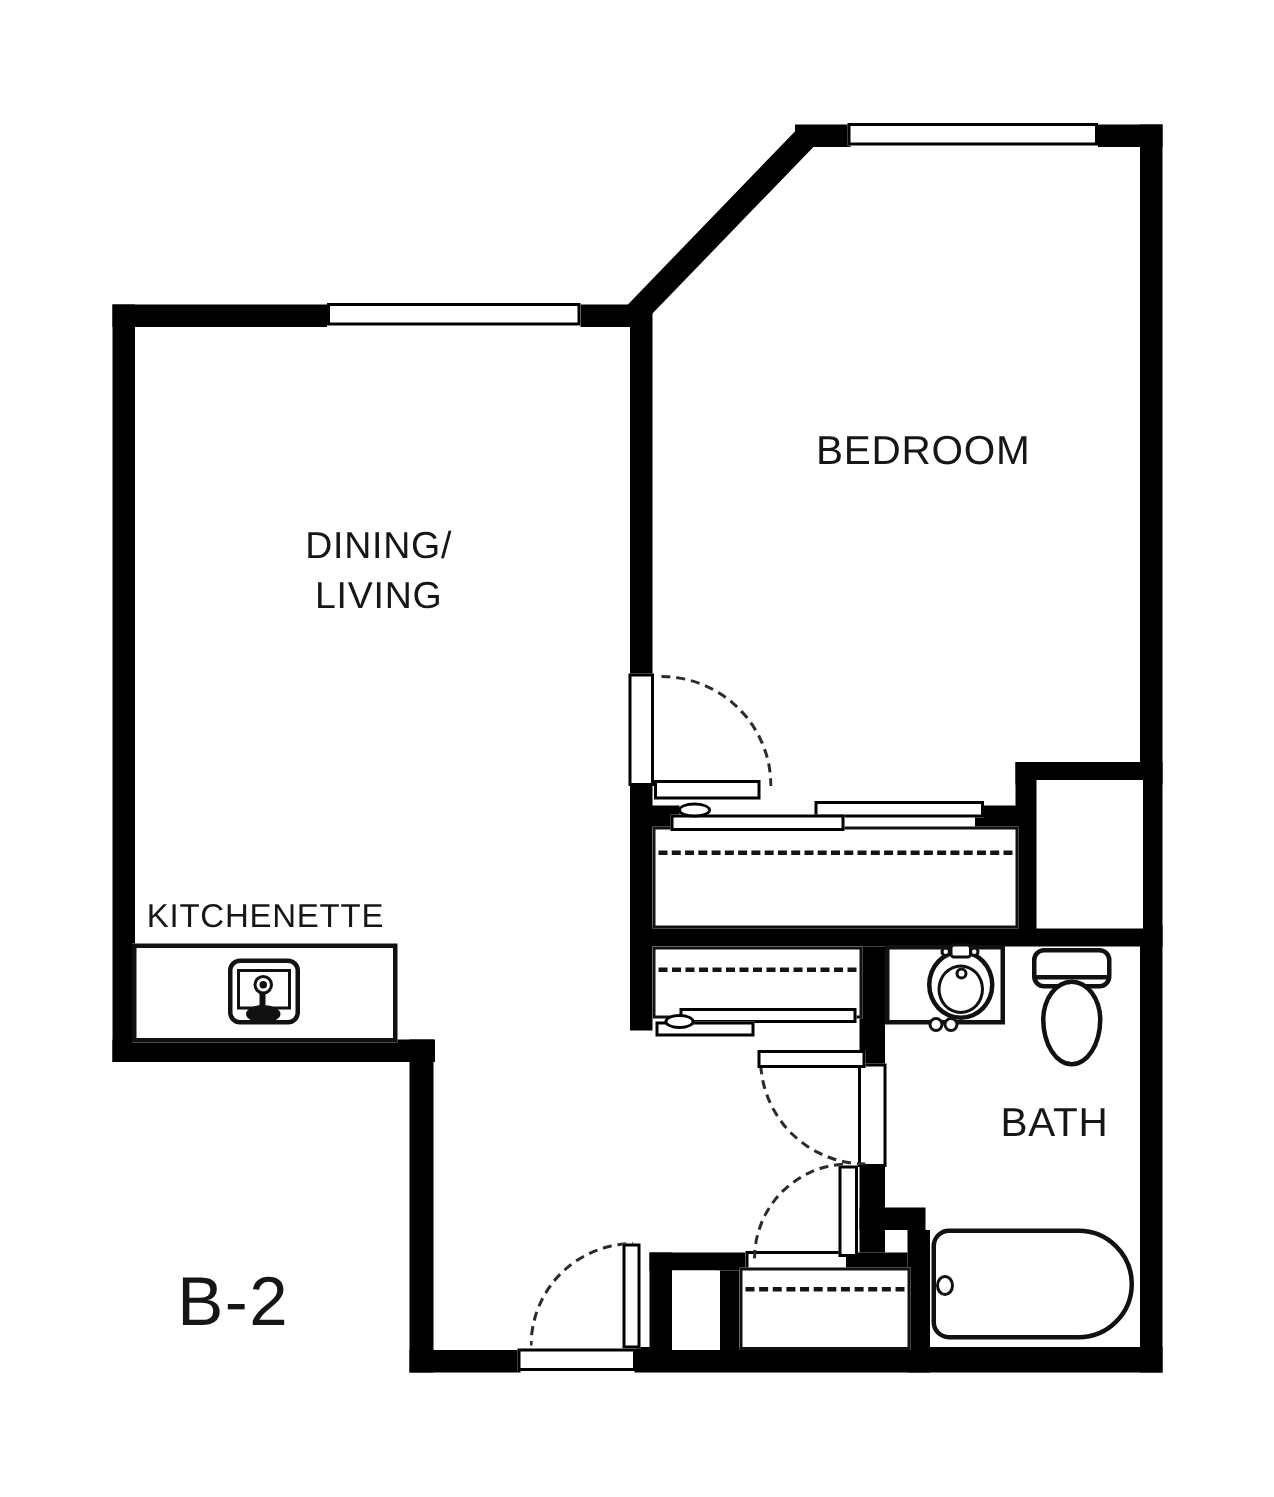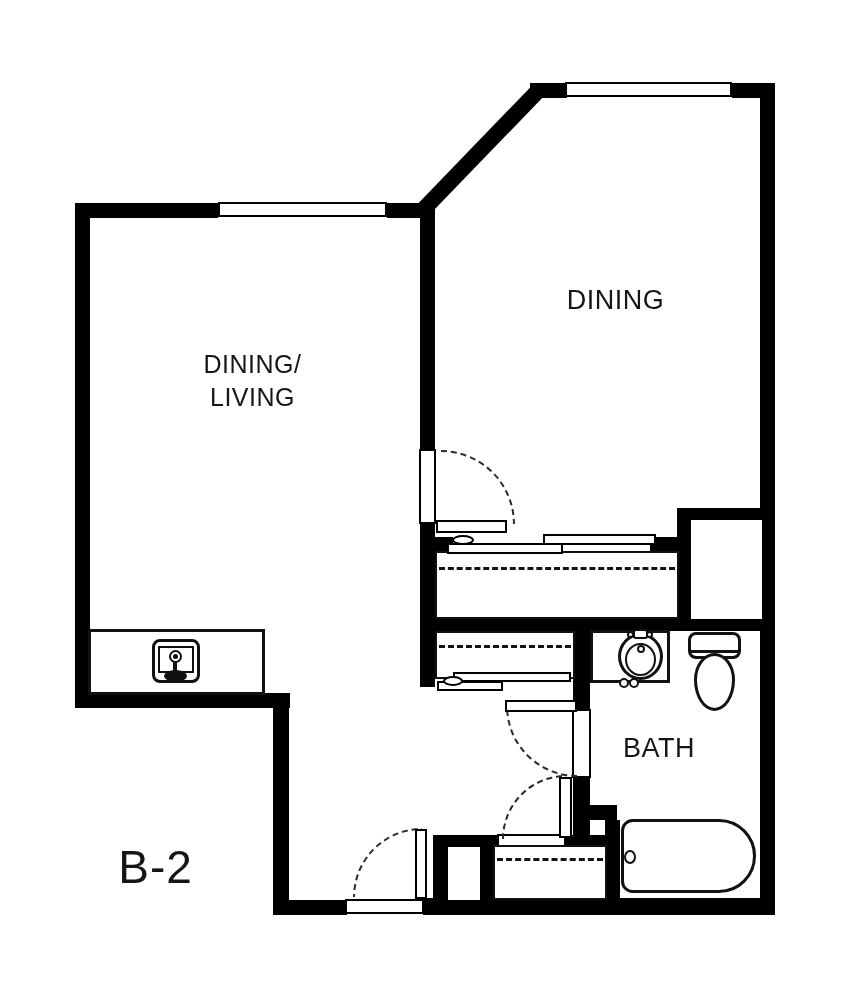--- a/index.html
+++ b/index.html
@@ -109,17 +109,18 @@
   <div class="abs fill" style="left:690px;top:650px;width:49px;height:3px"></div>
   <div class="abs box3" style="left:694px;top:653px;width:41px;height:58px;border-radius:50% 50% 50% 50% / 46% 46% 54% 54%"></div>
 
   <div class="abs box3" style="left:621px;top:819px;width:135px;height:74px;border-radius:12px 38px 38px 12px"></div>
   <div class="abs box2 round" style="left:624px;top:850px;width:12px;height:14px"></div>
 
   <div class="abs lbl" style="left:170px;top:348px;width:165px;font-size:25px">
     <div>DINING/</div>
     <div>LIVING</div>
   </div>
-  <div class="abs lbl" style="left:533px;top:283px;width:165px;font-size:27px">DINING</div>
-  <div class="abs lbl" style="left:600px;top:731px;width:118px;font-size:27px">BATH</div>
+  <div class="abs lbl" style="left:533px;top:283px;width:165px;font-size:27px">BEDROOM</div>
+  <div class="abs lbl" style="left:93px;top:597px;width:168px;font-size:22px">KITCHENETTE</div>
+  <div class="abs lbl" style="left:644px;top:731px;width:118px;font-size:27px">BATH</div>
   <div class="abs lbl" style="left:108px;top:838px;width:95px;font-size:46px;letter-spacing:1px">B-2</div>
 
 </div>
 
 </body></html>

